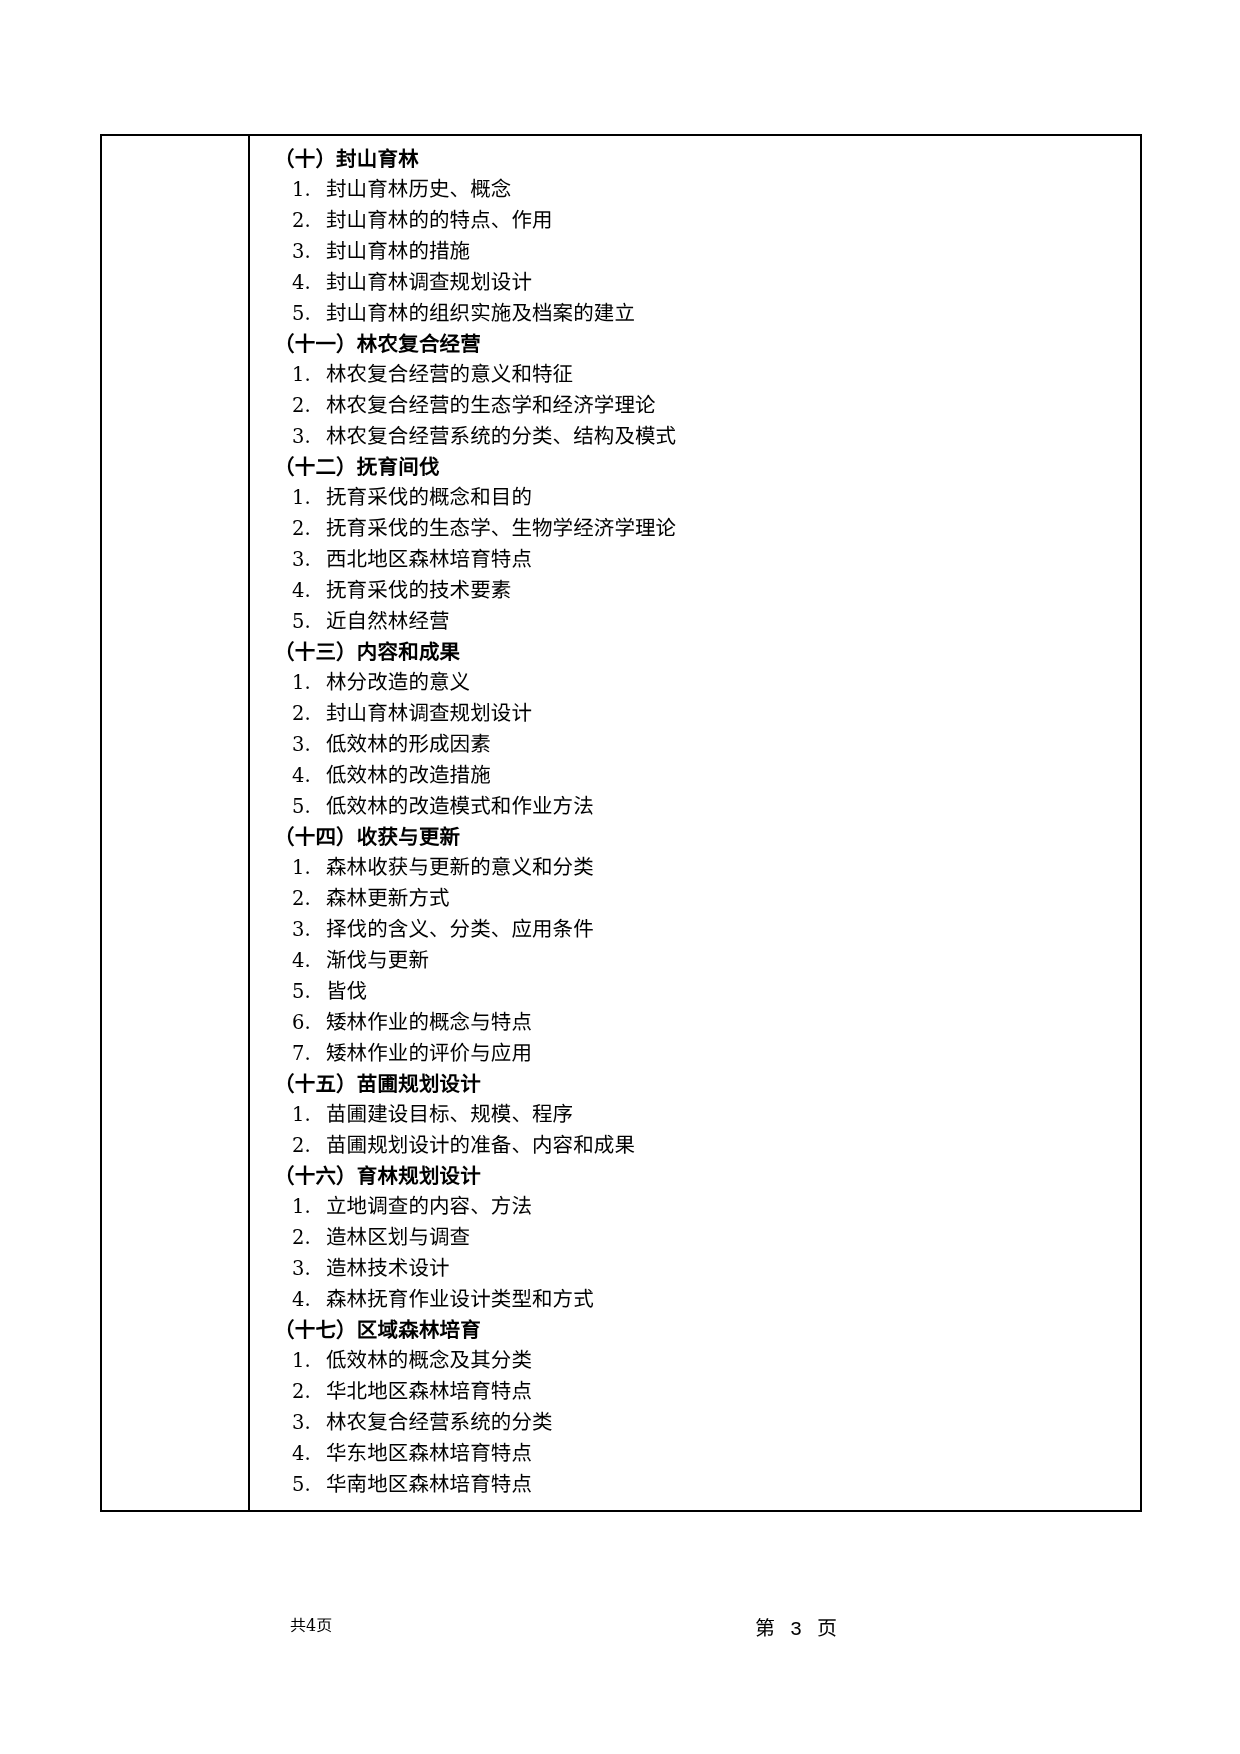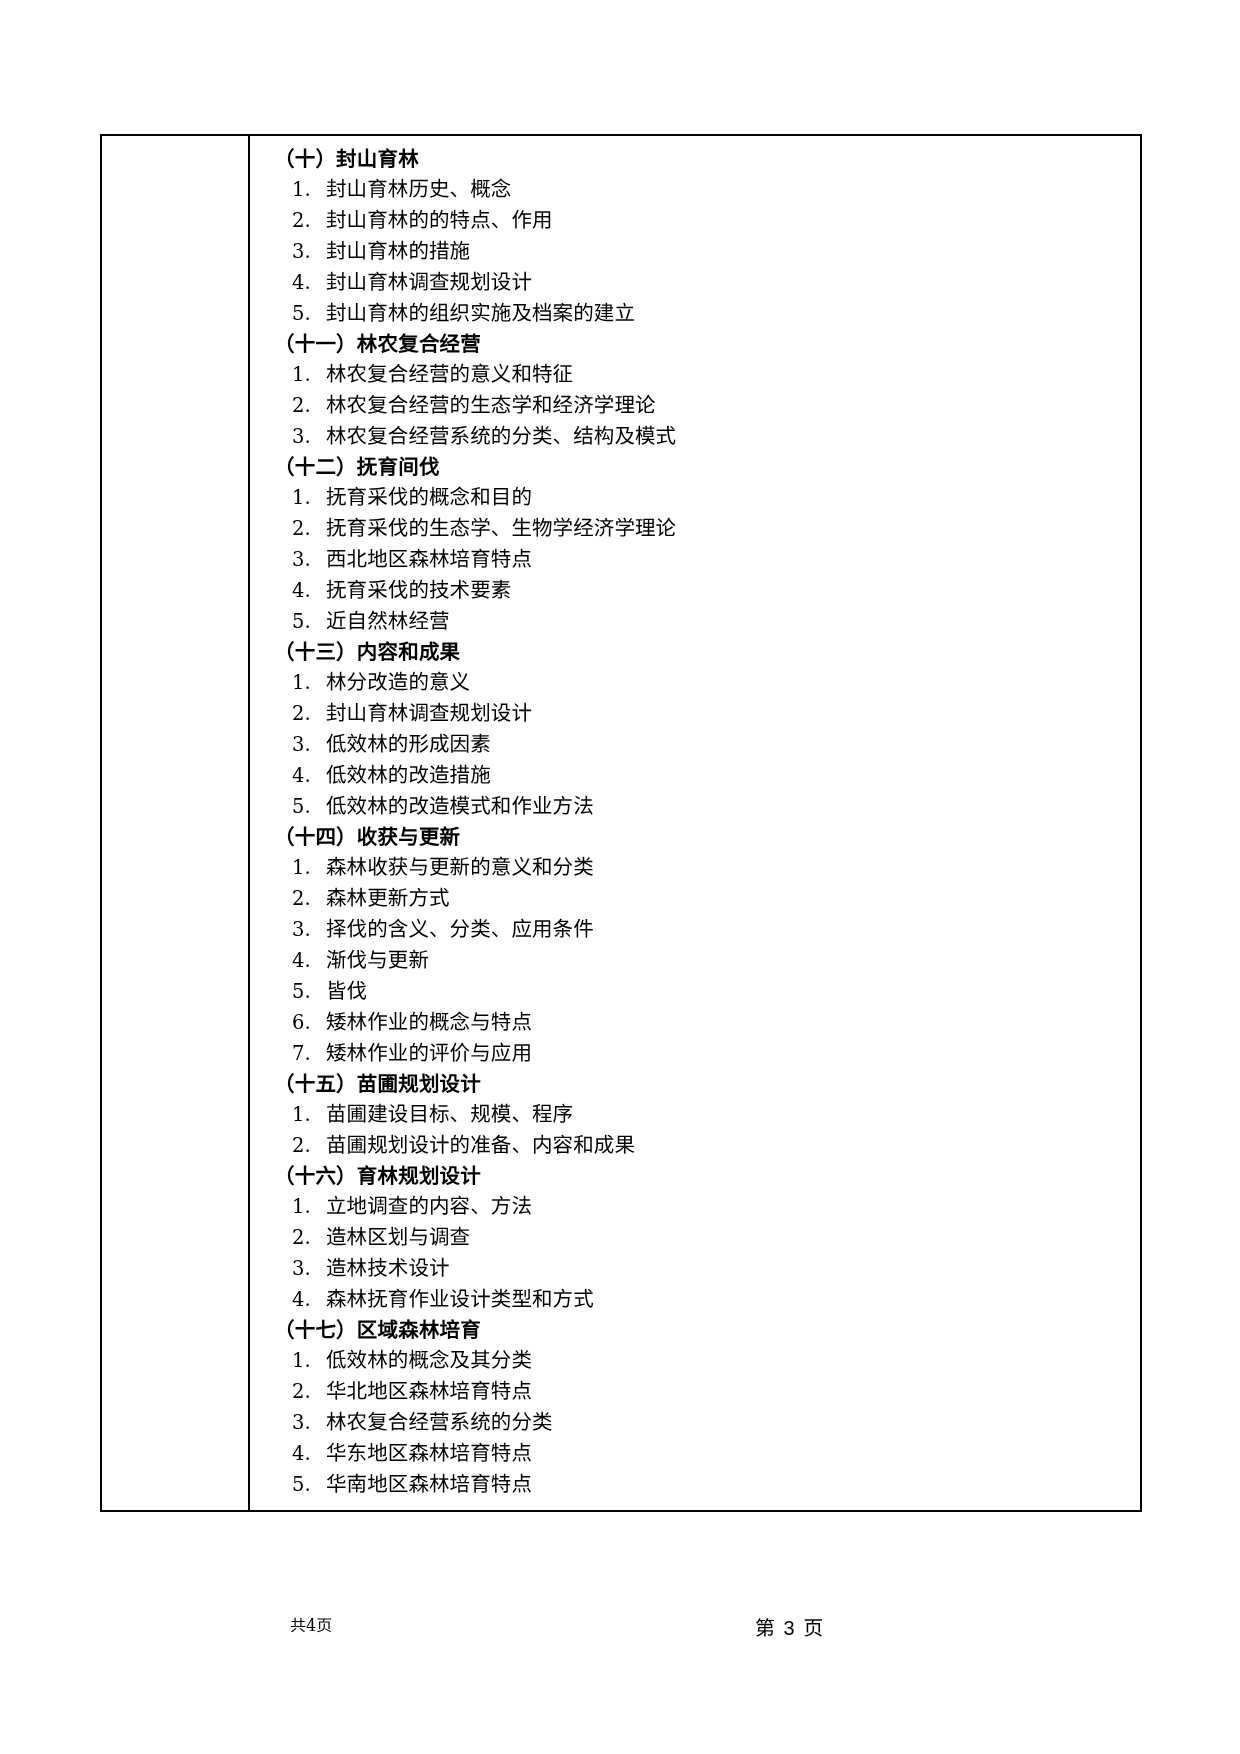--- a/index.html
+++ b/index.html
@@ -93,21 +93,21 @@
     top: 0;
     font-size: 16px;
     font-family: "DejaVu Serif", "Liberation Serif", serif;
     white-space: nowrap;
   }
   .footer-current {
     position: absolute;
     left: 655px;
     top: 0;
     font-size: 20px;
-    font-family: Liberation Sans, sans-serif;
+    font-family: Liberation Mono, monospace;
     letter-spacing: 1.5px;
     white-space: nowrap;
   }
 </style>
 </head>
 <body>
 
 <div class="page">
 
   <table class="outline-table">

